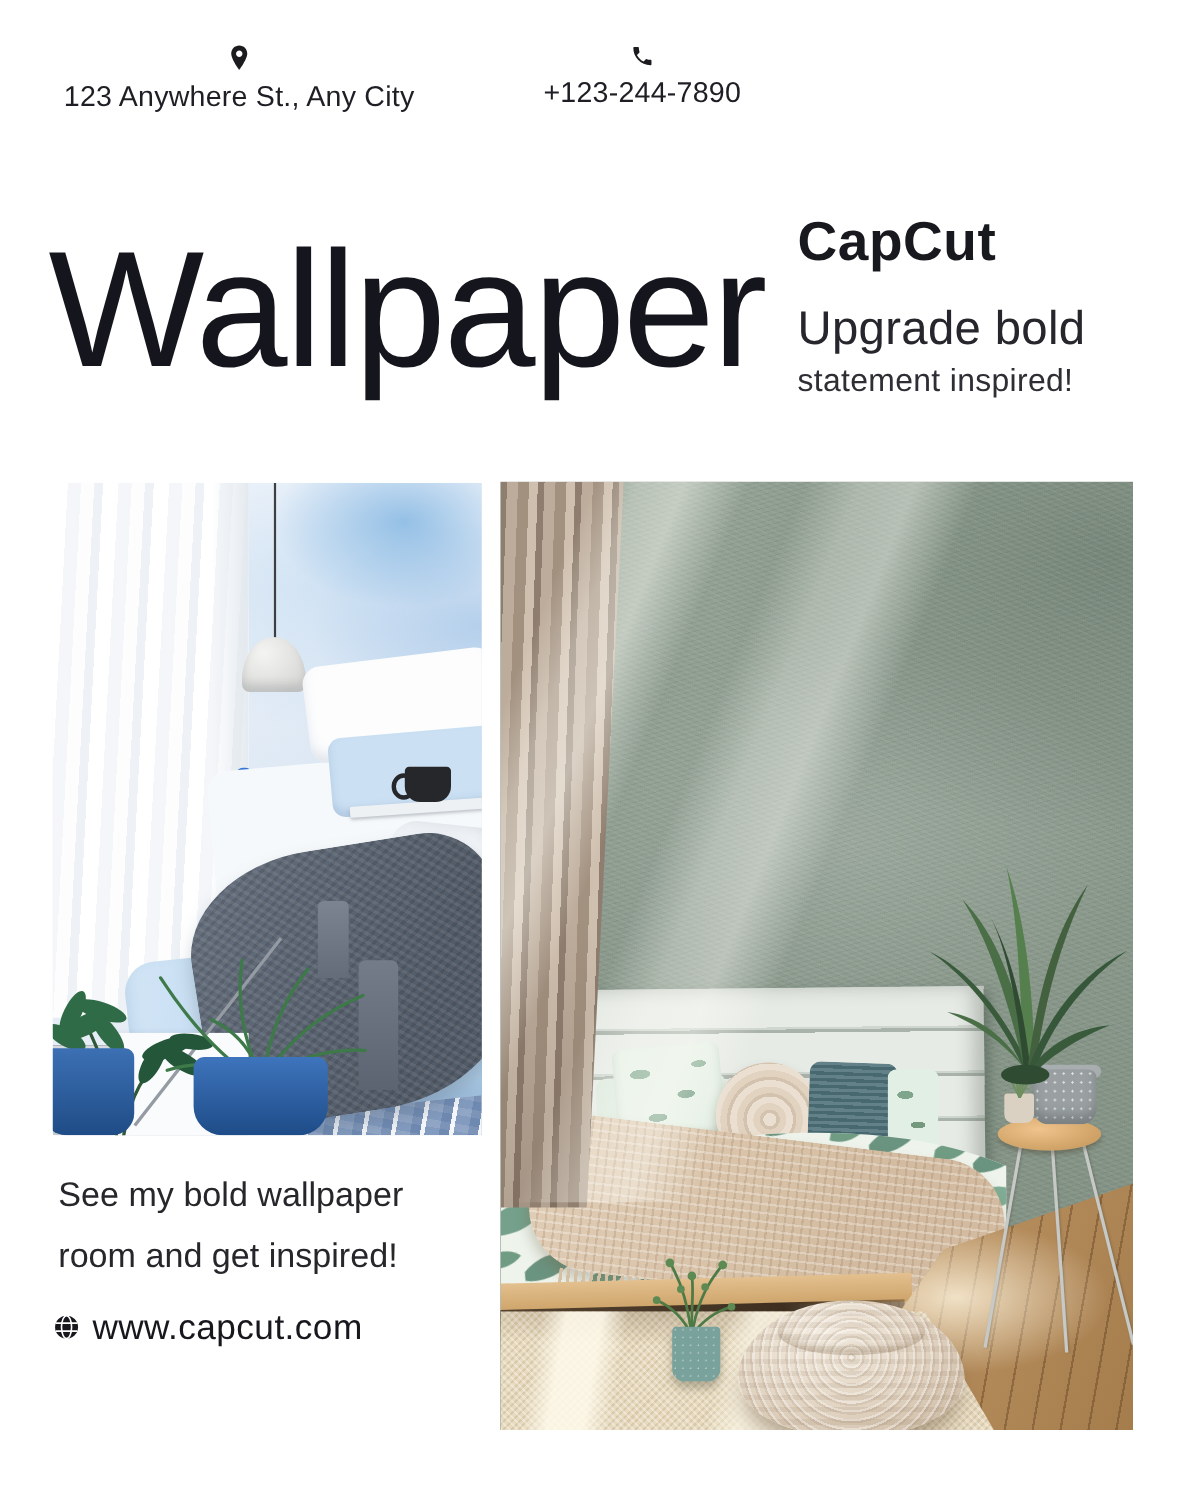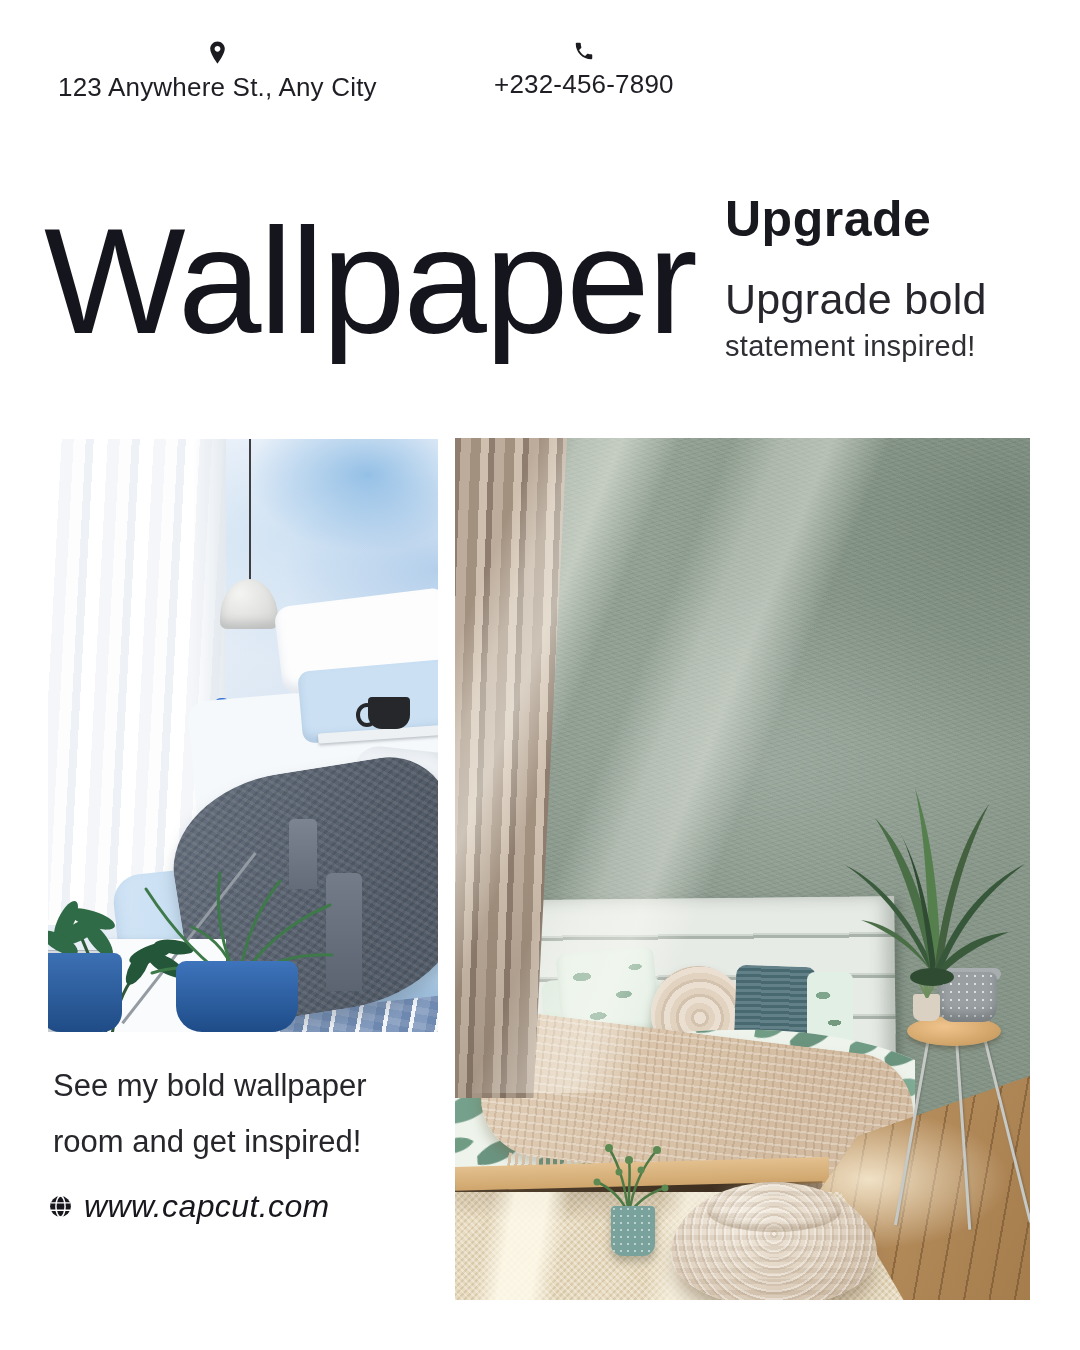--- a/index.html
+++ b/index.html
@@ -21,21 +21,21 @@
            font-family:Liberation Sans, sans-serif; font-weight:400;
            font-size:150px; line-height:1; letter-spacing:-2px; color:#15151d; }
   .brand-block { position:absolute; left:725px; top:190px; width:330px; }
   .brand   { font-size:50px; font-weight:800; letter-spacing:.5px; color:#18181f; line-height:1.18; }
   .tagline1{ margin-top:27px; font-size:43px; font-weight:400; letter-spacing:.3px; color:#26262c; line-height:1.1; }
   .tagline2{ margin-top:7px;  font-size:29px; font-weight:400; letter-spacing:.3px; color:#2e2e34; }
 
   
   .footer-msg { position:absolute; left:53px; top:1072px; font-size:31px; line-height:28px; color:#26262b; }
   .website-row{ position:absolute; left:48px; top:1188px; display:flex; align-items:center; gap:11px;
-                font-size:32px; letter-spacing:.4px; color:#17171d;font-style:italic; }
+                font-size:32px; letter-spacing:.4px; color:#17171d; }
 
   
   .photo { position:absolute; overflow:hidden; }
   .photo * { position:absolute; }
   .photo-left  { left:48px;  top:439px; width:390px; height:593px; background:#e8eef6; }
   .photo-right { left:455px; top:438px; width:575px; height:862px; background:#8a9a8c; }
 
   
   .lp-wall { inset:0;
     background:
@@ -208,26 +208,26 @@
   <div class="contact-item address">
     <svg width="19" height="25" viewBox="0 0 24 30">
       <path fill="#1b1b20" d="M12 1C6.9 1 2.8 5.1 2.8 10.2 2.8 17 12 29 12 29s9.2-12 9.2-18.8C21.2 5.1 17.1 1 12 1zm0 13.1c-2 0-3.7-1.6-3.7-3.7S10 6.7 12 6.7s3.7 1.6 3.7 3.7-1.7 3.7-3.7 3.7z"></path>
     </svg>
     <span>123 Anywhere St., Any City</span>
   </div>
   <div class="contact-item phone">
     <svg width="22" height="22" viewBox="0 0 24 24">
       <path fill="#1b1b20" d="M6.6 10.8c1.5 2.9 3.7 5.1 6.6 6.6l2.2-2.2c.3-.3.7-.4 1-.2 1.1.4 2.3.6 3.6.6.6 0 1 .4 1 1V20c0 .6-.4 1-1 1C10.6 21 3 13.4 3 4c0-.6.4-1 1-1h3.5c.6 0 1 .4 1 1 0 1.2.2 2.4.6 3.6.1.3 0 .7-.2 1l-2.3 2.2z"></path>
     </svg>
-    <span>+232-456-7890</span>
+    <span>+123-244-7890</span>
   </div>
 
   <h1 class="title">Wallpaper</h1>
   <div class="brand-block">
-    <div class="brand">Upgrade</div>
+    <div class="brand">CapCut</div>
     <div class="tagline1">Upgrade bold</div>
     <div class="tagline2">statement inspired!</div>
   </div>
 
   <figure class="photo photo-left">
     <div class="lp-wall"></div>
     <div class="lp-floor"></div>
     <div class="lp-rug"></div>
     <div class="lp-curtain"></div>
     <div class="lp-cord"></div>

